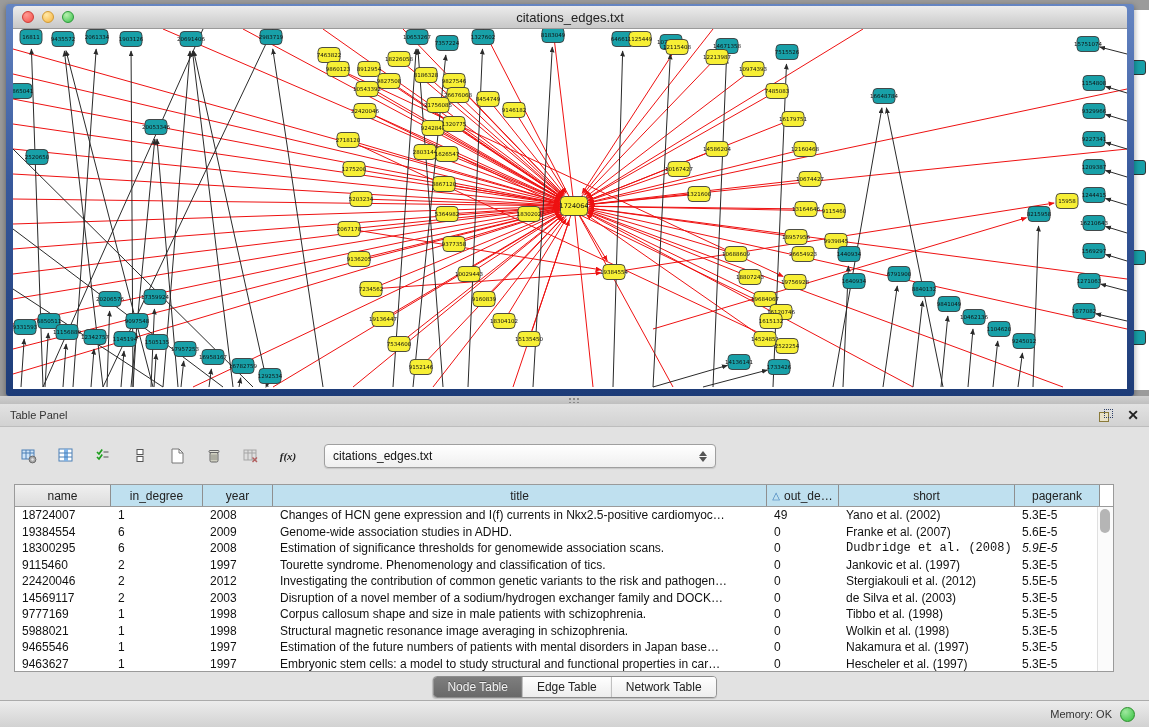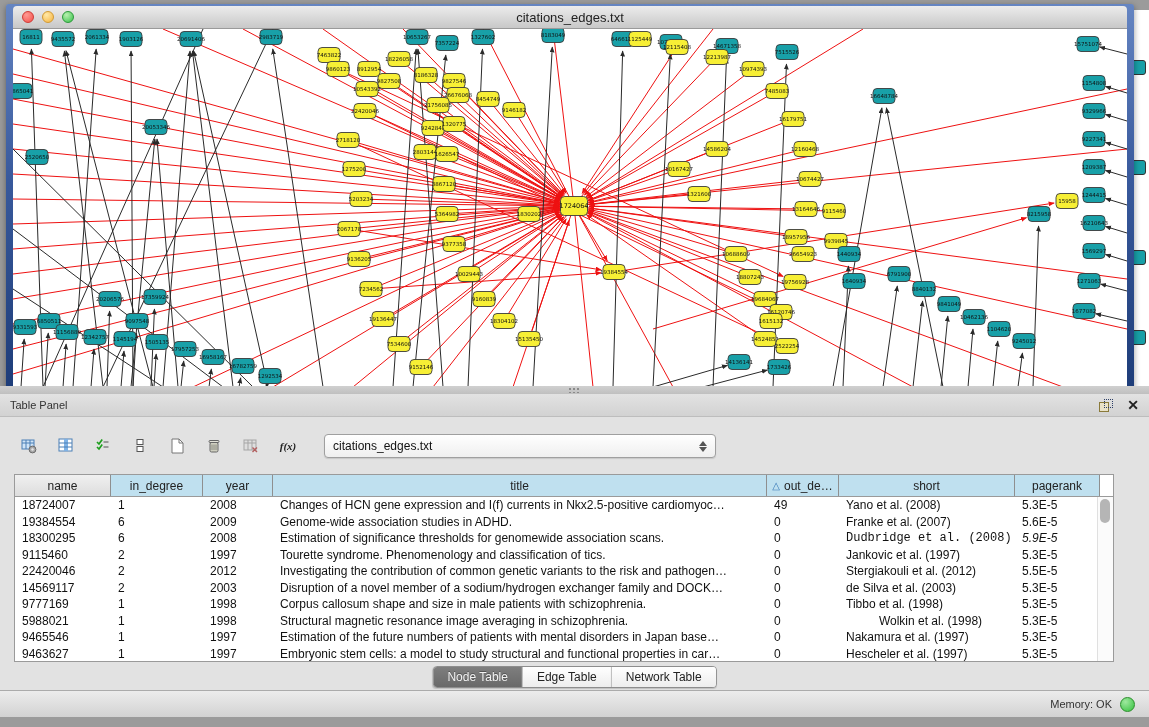--- a/index.html
+++ b/index.html
@@ -23,21 +23,21 @@
   }
   #traffic{position:absolute;left:9px;top:5px;display:flex;gap:8px}
   .light{width:12px;height:12px;border-radius:50%;box-sizing:border-box}
   .light.red{background:radial-gradient(circle at 35% 30%,#ff9a93,#f4504a);border:1px solid #ce3b36}
   .light.yellow{background:radial-gradient(circle at 35% 30%,#ffe9a8,#f6b33e);border:1px solid #d29a33}
   .light.green{background:radial-gradient(circle at 35% 30%,#b8f0b0,#38c14a);border:1px solid #2c9a3a}
   #win-title{font-size:13px;color:#222}
   #net-content{position:relative;height:calc(100% - 22px);background:#ffffff;overflow:hidden}
   #netsvg{position:absolute;left:0;top:0}
   
-  #table-panel{position:absolute;left:0;top:386px;width:1149px;height:331px;background:#e2e2e2;z-index:3}
+  #table-panel{position:absolute;left:0;top:396px;width:1149px;height:331px;background:#e2e2e2;z-index:3}
   #split-divider{height:8px;background:linear-gradient(#d0d0d0,#bfbfbf);position:relative}
   #split-divider .grip{position:absolute;left:568px;top:1px;width:12px;height:6px;
     background:radial-gradient(circle,#8a8a8a 1px,transparent 1.4px);background-size:4px 4px}
   #panel-header{height:22px;display:flex;align-items:center;padding:0 10px;
     background:linear-gradient(#e2e2e2,#d2d2d2);border-bottom:1px solid #bdbdbd}
   #panel-title{font-size:11px;color:#333}
   #panel-header .spacer{flex:1}
   #float-icon{width:14px;height:13px;position:relative;margin-right:14px;cursor:pointer}
   #float-icon .sq1{position:absolute;left:0;bottom:0;width:8px;height:8px;border:1px solid #8a7a3a;background:#e9e2c8}
   #float-icon .sq2{position:absolute;right:0;top:0;width:7px;height:7px;border:1px dotted #2c3e66}
@@ -601,21 +601,21 @@
           <span>pagerank</span>
         </div>
       </div>
     <div id="tbody">
         <div class="trow">
           <div class="tcell" style="width: 96px;">18724007</div>
           <div class="tcell" style="width: 92px;">1</div>
           <div class="tcell" style="width: 70px;">2008</div>
           <div class="tcell" style="width: 494px;">Changes of HCN gene expression and I(f) currents in Nkx2.5-positive cardiomyoc…</div>
           <div class="tcell" style="width: 72px;">49</div>
-          <div class="tcell" style="width: 176px;">Yano et al. (2008)</div>
+          <div class="tcell" style="width: 176px;">Yano et al. (2002)</div>
           <div class="tcell" style="width: 85px;">5.3E-5</div>
         </div>
         <div class="trow">
           <div class="tcell" style="width: 96px;">19384554</div>
           <div class="tcell" style="width: 92px;">6</div>
           <div class="tcell" style="width: 70px;">2009</div>
           <div class="tcell" style="width: 494px;">Genome-wide association studies in ADHD.</div>
           <div class="tcell" style="width: 72px;">0</div>
           <div class="tcell" style="width: 176px;">Franke et al. (2007)</div>
           <div class="tcell" style="width: 85px;">5.6E-5</div>
@@ -664,21 +664,21 @@
           <div class="tcell" style="width: 72px;">0</div>
           <div class="tcell" style="width: 176px;">Tibbo et al. (1998)</div>
           <div class="tcell" style="width: 85px;">5.3E-5</div>
         </div>
         <div class="trow">
           <div class="tcell" style="width: 96px;">5988021</div>
           <div class="tcell" style="width: 92px;">1</div>
           <div class="tcell" style="width: 70px;">1998</div>
           <div class="tcell" style="width: 494px;">Structural magnetic resonance image averaging in schizophrenia.</div>
           <div class="tcell" style="width: 72px;">0</div>
-          <div class="tcell" style="width: 176px; text-align: center;">Wolkin et al. (1998)</div>
+          <div class="tcell" style="width: 176px;">Wolkin et al. (1998)</div>
           <div class="tcell" style="width: 85px;">5.3E-5</div>
         </div>
         <div class="trow">
           <div class="tcell" style="width: 96px;">9465546</div>
           <div class="tcell" style="width: 92px;">1</div>
           <div class="tcell" style="width: 70px;">1997</div>
           <div class="tcell" style="width: 494px;">Estimation of the future numbers of patients with mental disorders in Japan base…</div>
           <div class="tcell" style="width: 72px;">0</div>
           <div class="tcell" style="width: 176px;">Nakamura et al. (1997)</div>
           <div class="tcell" style="width: 85px;">5.3E-5</div>

